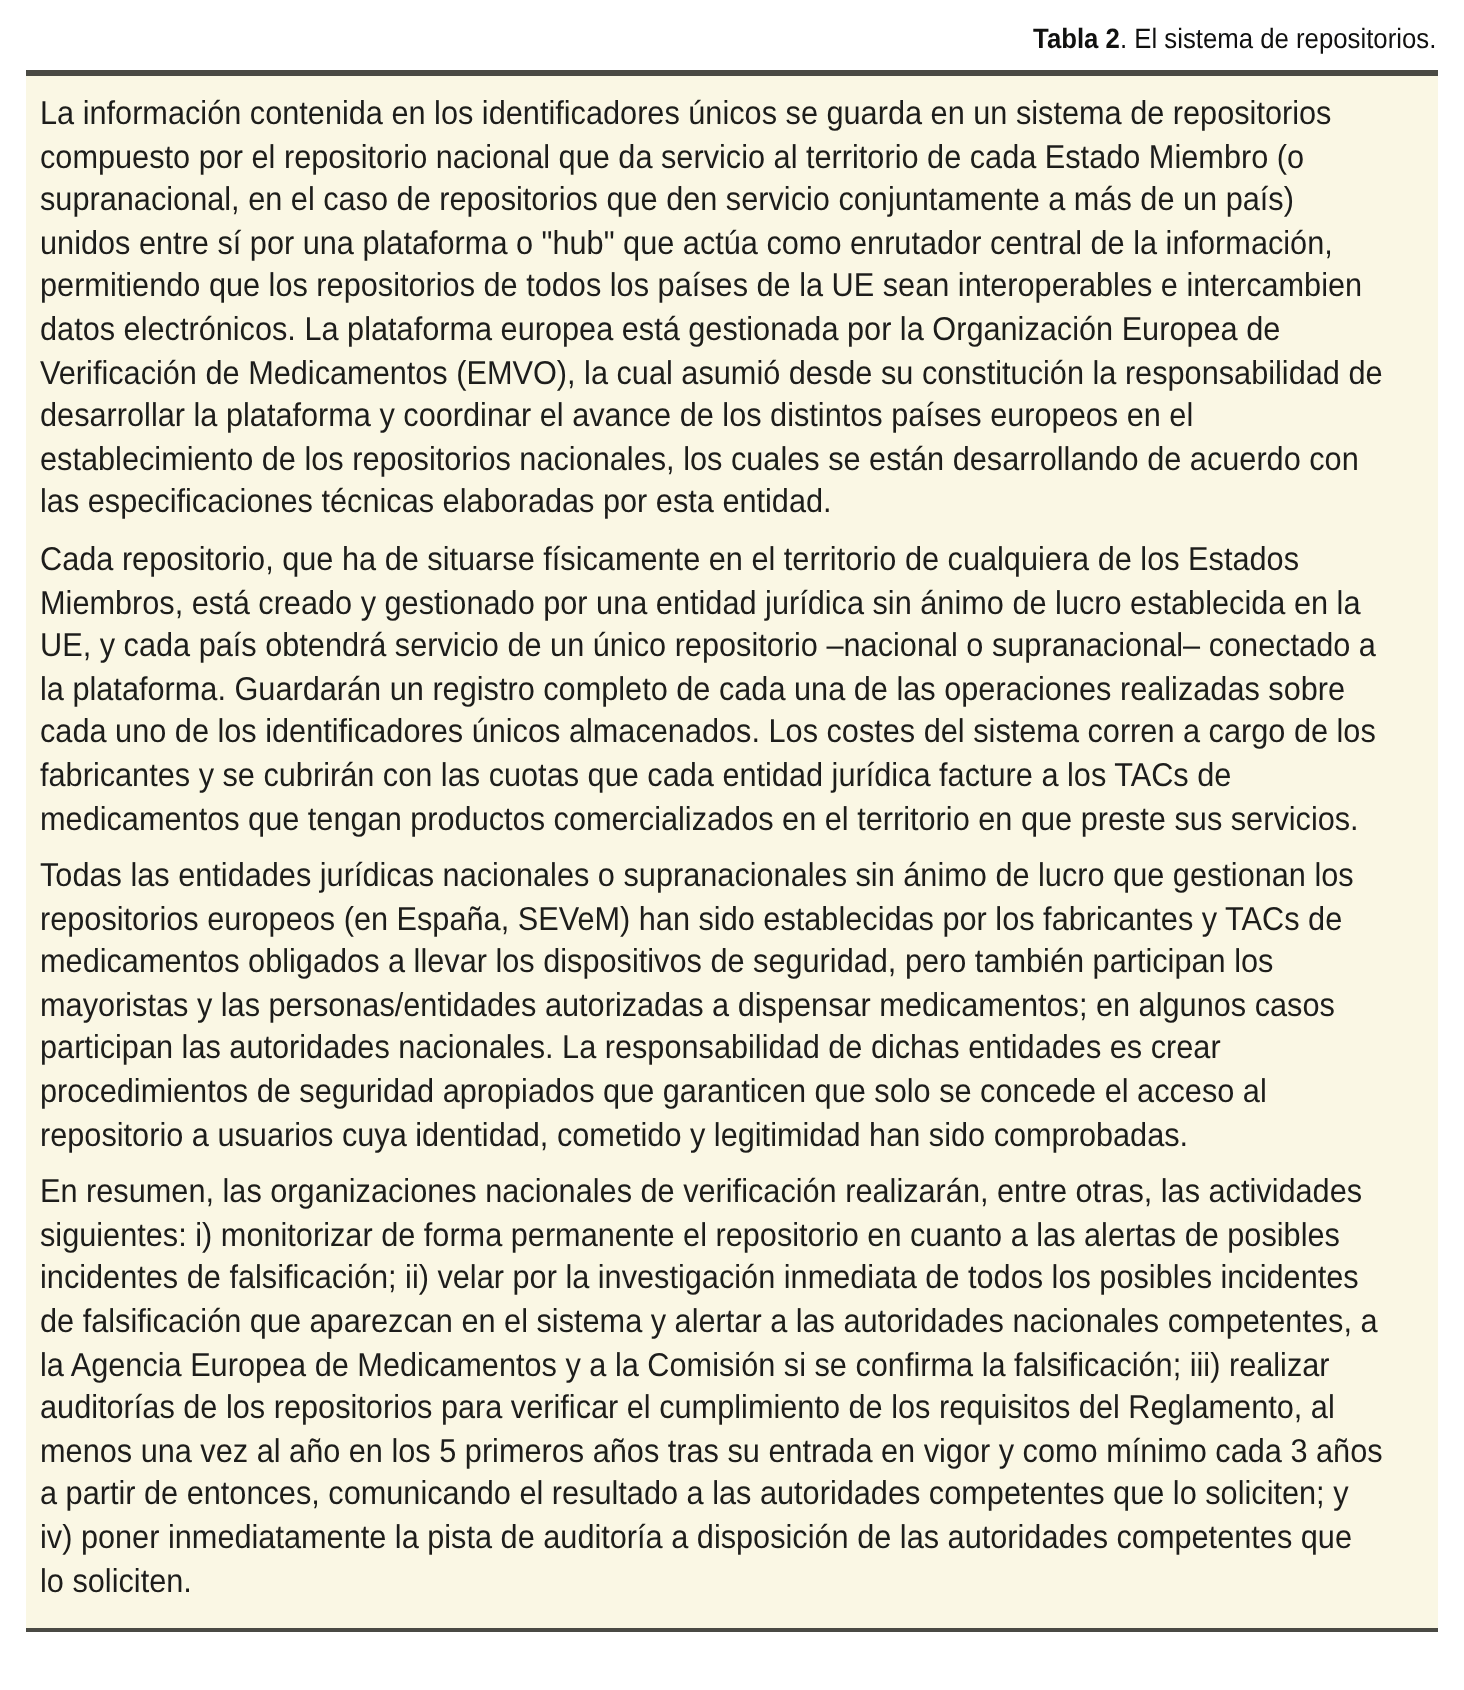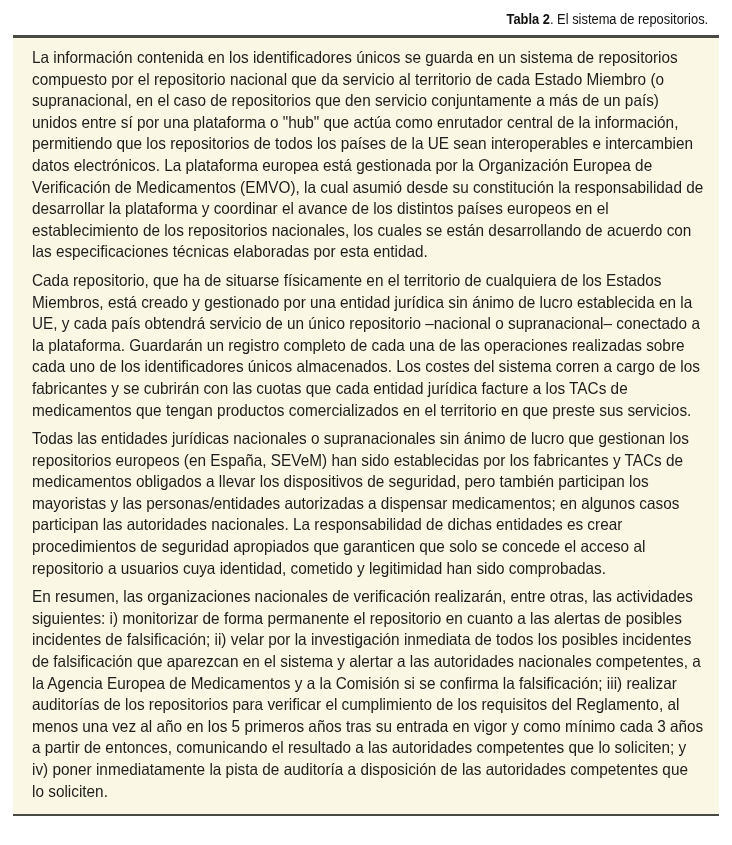--- a/index.html
+++ b/index.html
@@ -13,21 +13,21 @@
     overflow: hidden;
     font-family: "Liberation Sans", sans-serif;
   }
   .page {
     width: 732px;
     height: 845px;
     position: relative;
   }
   .caption {
     text-align: right;
-    padding: 11px 24px 8px 0;
+    padding: 11px 14px 8px 0;
     font-size: 14px;
     color: #111110;
   }
   .cap-scale {
     display: inline-block;
     transform: scaleX(0.92);
     transform-origin: 100% 50%;
     white-space: nowrap;
   }
   .cap-label {
@@ -35,21 +35,21 @@
   }
   .rule {
     margin: 0 13px;
     background: #4a4a44;
   }
   .rule-top { height: 3px; }
   .rule-bottom { height: 2px; }
   .table-box {
     margin: 0 13px;
     background: #faf7e4;
-    padding: 9px 0 12px 19px;
+    padding: 9px 0 12px 7px;
     overflow: hidden;
   }
   .condense {
     width: 722px;
     transform: scaleX(0.93);
     transform-origin: 0 0;
     font-size: 16.5px;
     line-height: 21.6px;
     color: #1d1d1b;
   }

